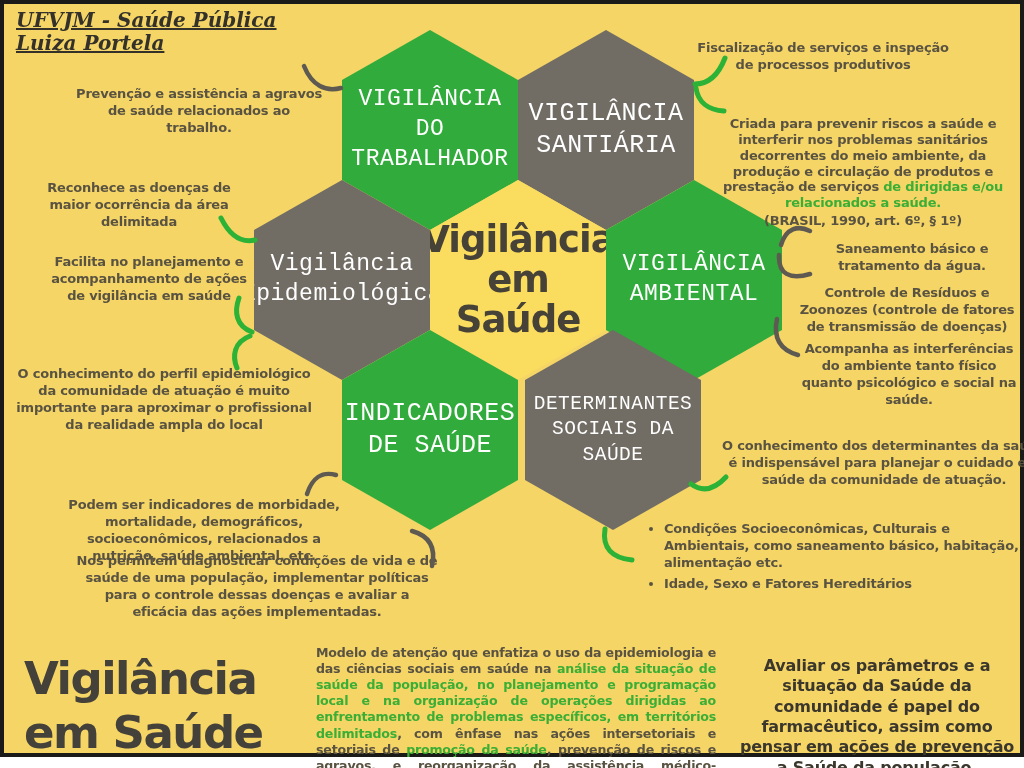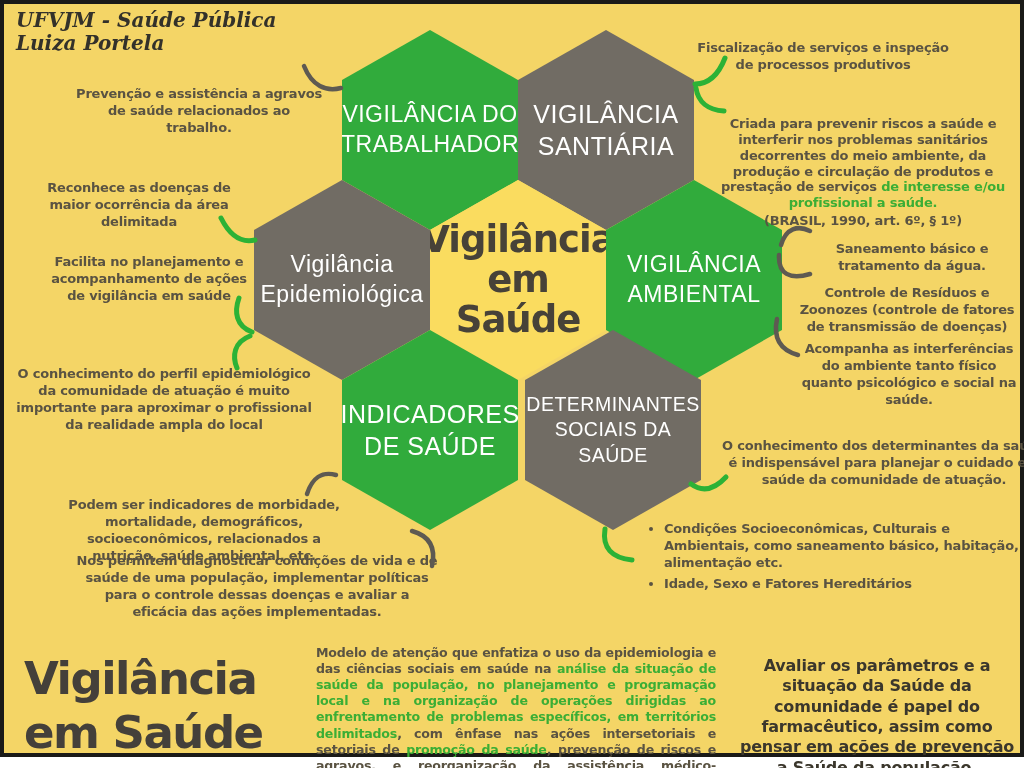--- a/index.html
+++ b/index.html
@@ -6,32 +6,32 @@
   body{background:#ffffff;font-family:"DejaVu Sans",sans-serif;}
   #canvas{position:relative;width:1024px;height:768px;background:#ffffff;overflow:hidden;}
   .board{position:absolute;left:0;top:0;width:1024px;height:757px;background:#F4D566;
          border:4px solid #1a1a18;box-sizing:border-box;}
   
   .hex{position:absolute;width:176px;height:200px;display:flex;align-items:center;justify-content:center;
        clip-path:polygon(50% 0,100% 25%,100% 75%,50% 100%,0 75%,0 25%);text-align:center;}
   .hex-green{background:#31AB3C;}
   .hex-gray{background:#716C64;}
   .hex-yellow{background:#FADC5F;}
-  .hex .hlabel{color:#ffffff;font-family:Liberation Sans, sans-serif;font-weight:400;
+  .hex .hlabel{color:#ffffff;font-family:Liberation Mono, monospace;font-weight:400;
        line-height:1.3;letter-spacing:0.5px;}
   .fs23{font-size:23px;} .fs25{font-size:25px;} .fs19{font-size:19.5px;}
   .center-title{color:#474238;font-family:"DejaVu Sans",sans-serif;font-weight:bold;
        font-size:37px;line-height:1.08;letter-spacing:-1px;text-align:center;}
   
   .note{position:absolute;font-family:"DejaVu Sans",sans-serif;font-weight:bold;font-size:13px;
         color:#5A5342;text-align:center;line-height:1.3;letter-spacing:-0.2px;}
   .hl{color:#3BAE35;}
   .cite{margin-top:2px;}
   .credit{position:absolute;left:12px;top:5px;font-family:"DejaVu Serif",serif;font-style:italic;
-        font-size:20px;color:#33312A;line-height:1.15;font-weight:bold;}
+        font-size:20px;color:#33312A;line-height:1.15;font-weight:bold;text-decoration:underline;}
   .big-title{position:absolute;left:20px;top:648px;width:300px;color:#44403A;
         font-family:"DejaVu Sans",sans-serif;font-weight:bold;font-size:45px;line-height:1.2;
         letter-spacing:-1.5px;}
   .footer-par{position:absolute;left:312px;top:641px;width:400px;text-align:justify;
         font-family:"DejaVu Sans",sans-serif;font-weight:bold;font-size:12.6px;line-height:1.28;
         color:#5A5342;letter-spacing:-0.2px;}
   .footer-right{position:absolute;left:728px;top:652px;width:290px;text-align:center;
         font-family:"DejaVu Sans",sans-serif;font-weight:bold;font-size:16px;line-height:1.27;
         color:#3B372C;letter-spacing:-0.2px;}
   .bullets{margin:0;padding-left:18px;text-align:left;}
@@ -100,21 +100,21 @@
         <div>SOCIAIS DA</div>
         <div>SAÚDE</div>
       </div>
     </div>
 
     <div class="note" style="left:70px;top:82px;width:250px;">Prevenção e assistência a agravos de saúde relacionados ao trabalho.</div>
 
     <div class="note" style="left:688px;top:36px;width:262px;">Fiscalização de serviços e inspeção de processos produtivos</div>
 
     <div class="note" style="left:703px;top:112px;width:312px;line-height:1.22;">
-      <span><span>Criada para prevenir riscos a saúde e interferir nos problemas sanitários decorrentes do meio ambiente, da produção e circulação de produtos e prestação de serviços </span><span class="hl">de interesse e/ou profissional a saúde.</span></span>
+      <span><span>Criada para prevenir riscos a saúde e interferir nos problemas sanitários decorrentes do meio ambiente, da produção e circulação de produtos e prestação de serviços </span><span class="hl">de dirigidas e/ou relacionados a saúde.</span></span>
       <div class="cite">(BRASIL, 1990, art. 6º, § 1º)</div>
     </div>
 
     <div class="note" style="left:24px;top:176px;width:222px;">Reconhece as doenças de maior ocorrência da área delimitada</div>
 
     <div class="note" style="left:38px;top:250px;width:214px;">Facilita no planejamento e acompanhamento de ações de vigilância em saúde</div>
 
     <div class="note" style="left:12px;top:362px;width:296px;text-align:center;">O conhecimento do perfil epidemiológico da comunidade de atuação é muito importante para aproximar o profissional da realidade ampla do local</div>
 
     <div class="note" style="left:800px;top:237px;width:216px;">Saneamento básico e tratamento da água.</div>

